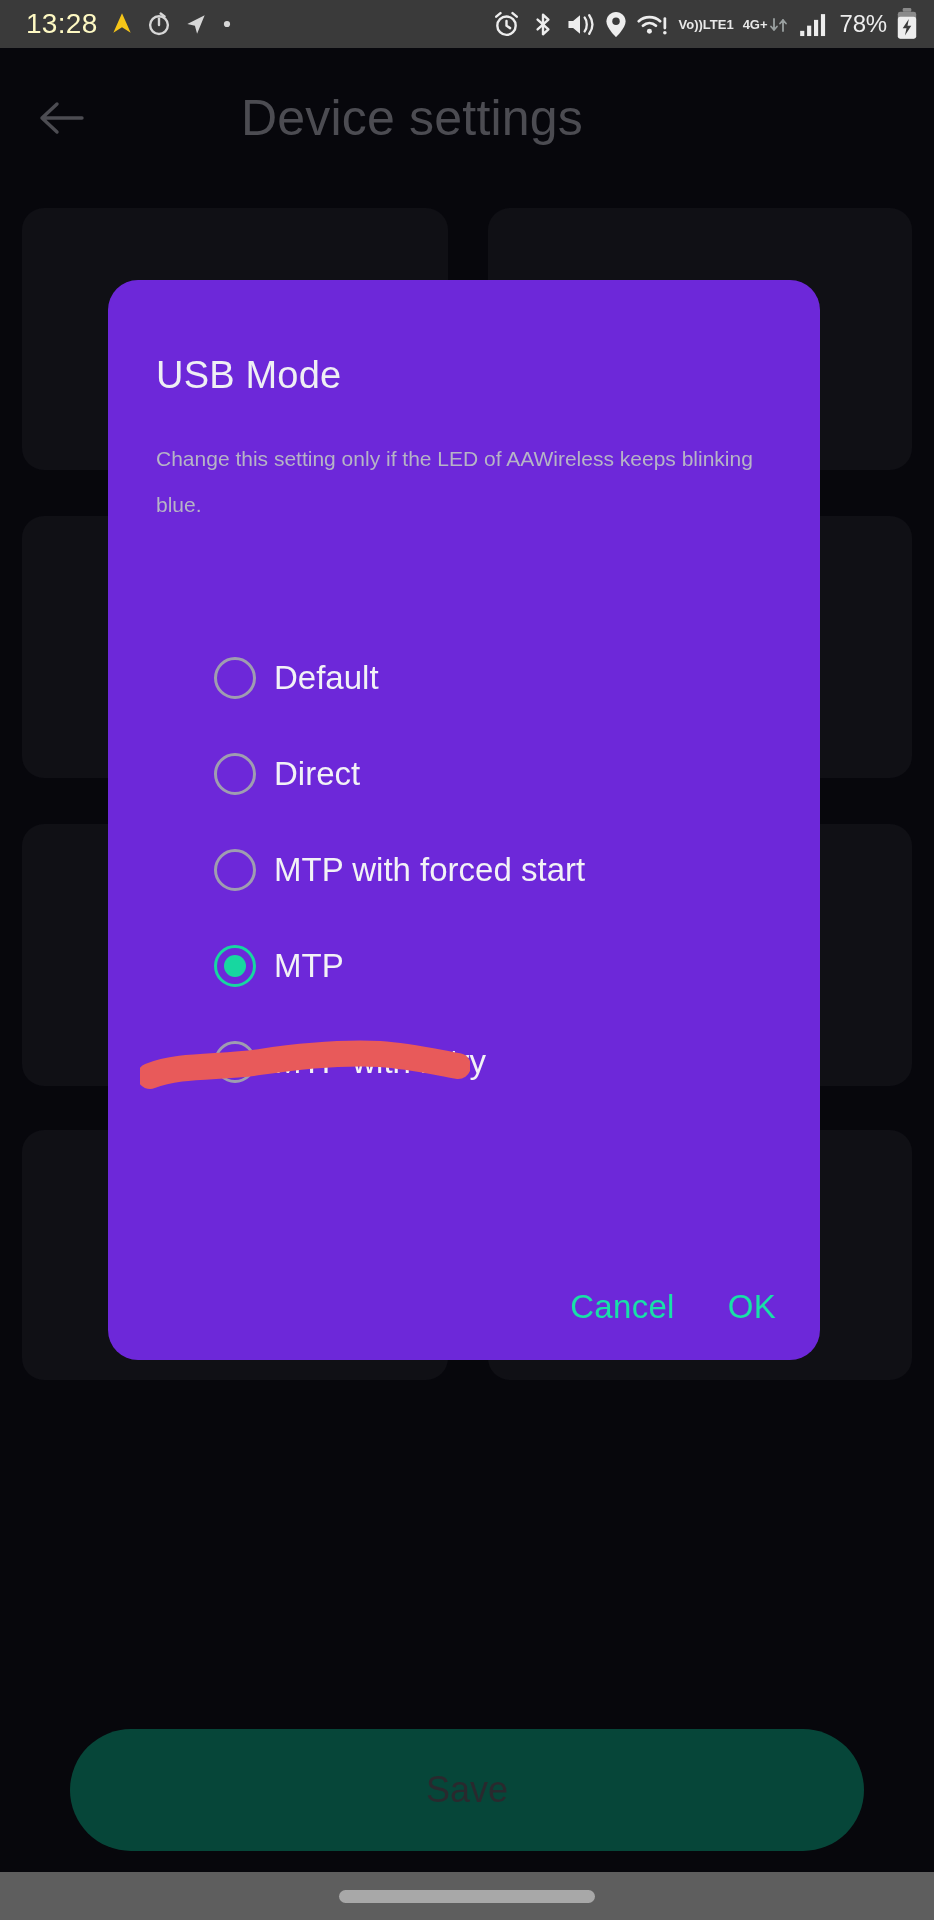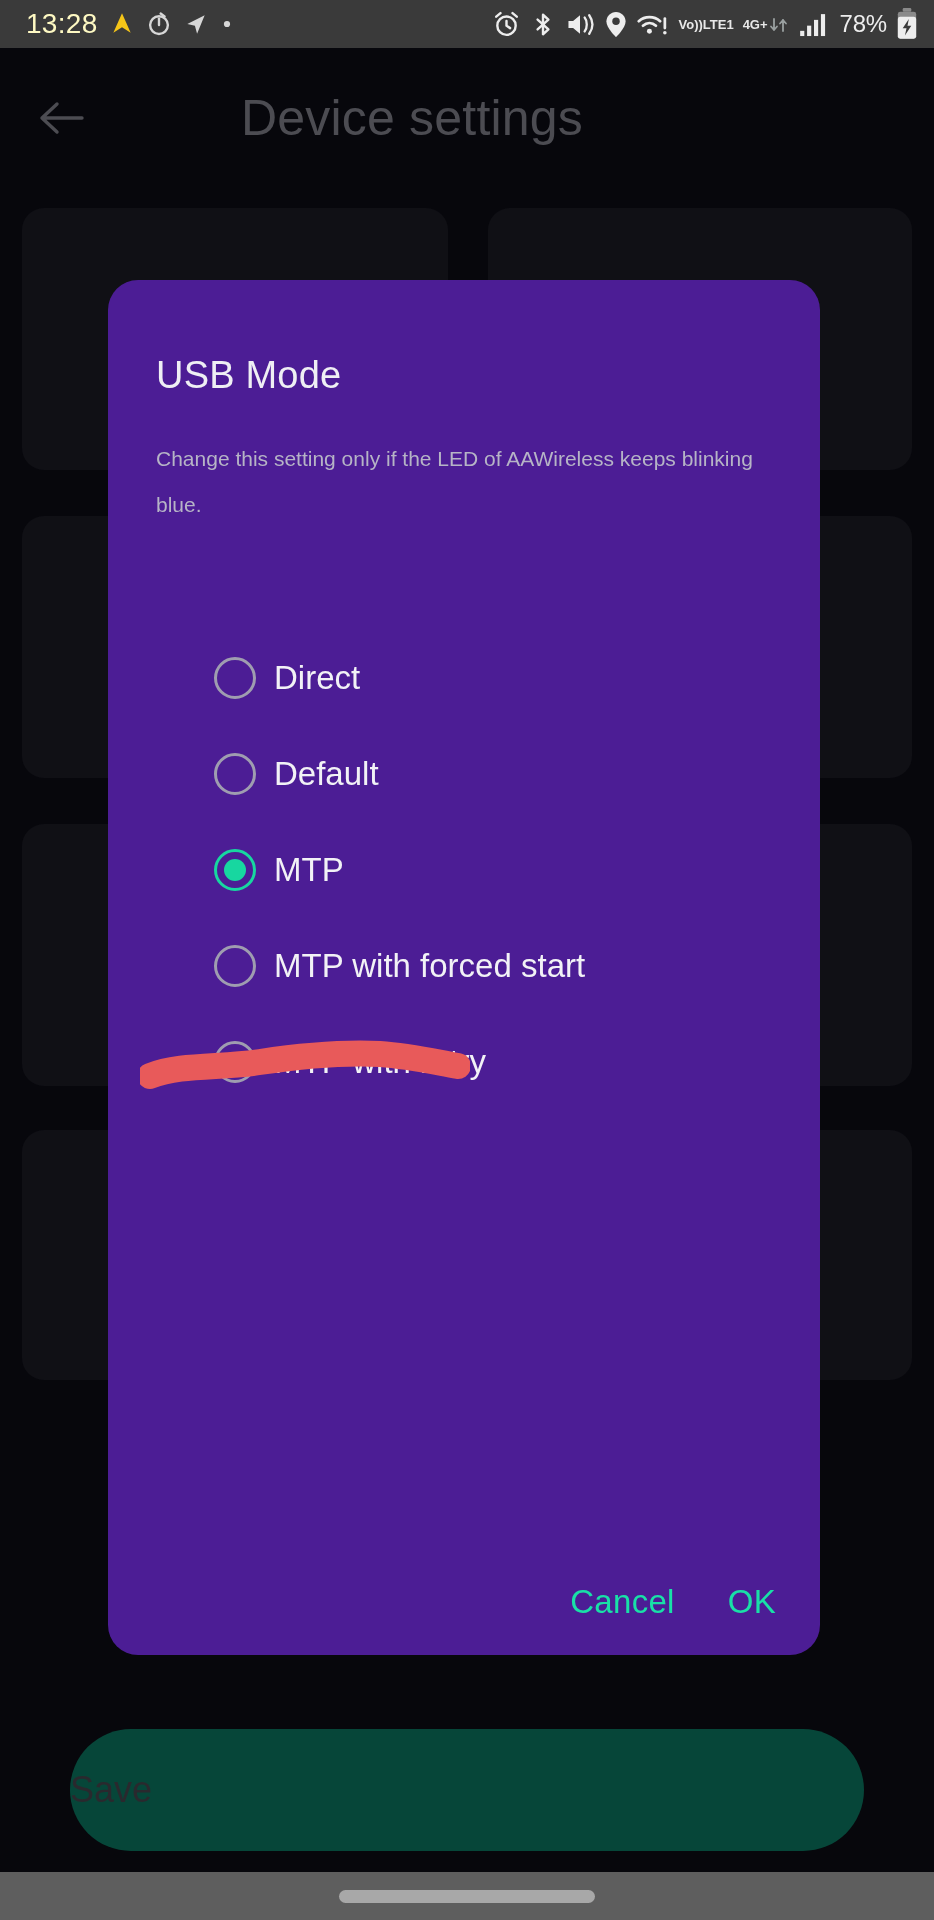--- a/index.html
+++ b/index.html
@@ -39,29 +39,29 @@
 
   
   .bgcard { position:absolute; background:#17171f; border-radius:22px; }
   .bgcard.left  { left:22px;  width:426px; }
   .bgcard.right { left:488px; width:424px; }
 
   
   #save-btn {
     position:absolute; left:70px; top:1729px; width:794px; height:122px;
     background:#0a6552; border-radius:62px;
-    display:flex; align-items:center; 
+    display:flex; align-items:center; justify-content:center;
     font-size:36px; color:#3c3c42; cursor:pointer;
   }
 
   
   #scrim { position:absolute; inset:0; background:rgba(0,0,0,0.30); }
   #dialog {
-    position:absolute; left:108px; top:280px; width:712px; height:1375px;
-    background:#4c1d95; border-radius:30px;
+    position:absolute; left:108px; top:280px; width:712px; height:1080px;
+    background:#6d28d9; border-radius:30px;
   }
   #dialog-title {
     position:absolute; left:48px; top:74px;
     font-size:38px; color:#efeff4; letter-spacing:.2px;
   }
   #dialog-message {
     position:absolute; left:48px; top:156px; width:610px;
     font-size:21px; line-height:46px; color:#b6b4c6;
   }
   #options { position:absolute; left:0; top:350px; width:712px; }
@@ -132,33 +132,33 @@
 
   <div id="scrim"></div>
 
   <div id="dialog">
     <div id="dialog-title">USB Mode</div>
     <div id="dialog-message">Change this setting only if the LED of AAWireless keeps blinking blue.</div>
 
     <div id="options">
         <div class="option">
           <span class="radio"></span>
+          <span class="option-label">Default</span>
+        </div>
+        <div class="option">
+          <span class="radio"></span>
           <span class="option-label">Direct</span>
         </div>
         <div class="option">
           <span class="radio"></span>
-          <span class="option-label">Default</span>
+          <span class="option-label">MTP with forced start</span>
         </div>
         <div class="option">
           <span class="radio checked"></span>
           <span class="option-label">MTP</span>
-        </div>
-        <div class="option">
-          <span class="radio"></span>
-          <span class="option-label">MTP with forced start</span>
         </div>
         <div class="option">
           <span class="radio"></span>
           <span class="option-label">MTP with retry</span>
         </div>
       </div>
 
     <div id="dialog-actions">
       <div class="dialog-action">Cancel</div>
       <div class="dialog-action">OK</div>

